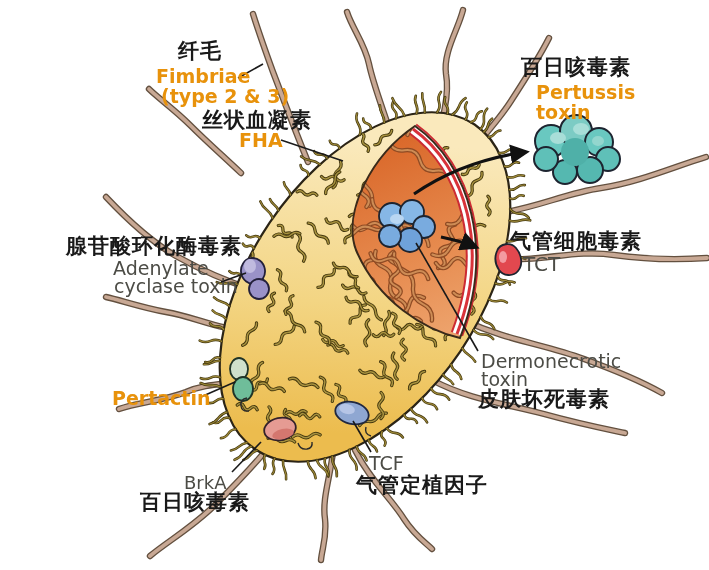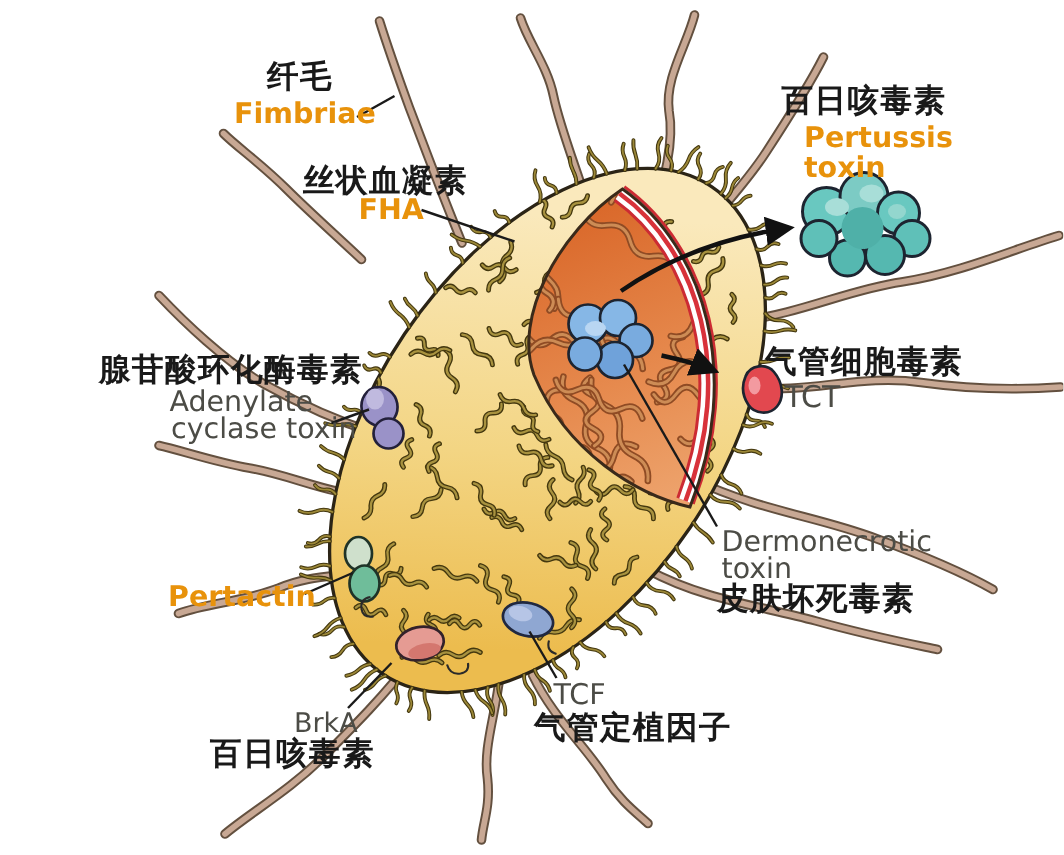--- a/index.html
+++ b/index.html
@@ -539,20 +539,21 @@
     <line x1="221" y1="282" x2="246" y2="273"></line>
     <line x1="203" y1="396" x2="235" y2="382"></line>
     <line x1="232" y1="472" x2="261" y2="442"></line>
     <line x1="371" y1="452" x2="353" y2="421"></line>
     <line x1="416" y1="243" x2="478" y2="351"></line>
   </g>
 </svg>
 
 <div class="lbl zh" style="left:178px;top:41px">纤毛</div>
 <div class="lbl en-o" style="left:156px;top:67px">Fimbriae</div>
+<div class="lbl en-o" style="left:161px;top:87px">(type 2 &amp; 3)</div>
 
 <div class="lbl zh" style="left:202px;top:110px">丝状血凝素</div>
 <div class="lbl en-o" style="left:239px;top:131px">FHA</div>
 
 <div class="lbl zh" style="left:521px;top:57px">百日咳毒素</div>
 <div class="lbl en-o" style="left:536px;top:83px">Pertussis</div>
 <div class="lbl en-o" style="left:536px;top:103px">toxin</div>
 
 <div class="lbl zh" style="left:66px;top:236px">腺苷酸环化酶毒素</div>
 <div class="lbl en-g" style="left:113px;top:259px">Adenylate</div>
@@ -560,19 +561,19 @@
 
 <div class="lbl zh" style="left:510px;top:231px">气管细胞毒素</div>
 <div class="lbl en-g" style="left:523px;top:254px;font-size:20px">TCT</div>
 
 <div class="lbl en-o" style="left:112px;top:389px">Pertactin</div>
 
 <div class="lbl en-g" style="left:481px;top:352px">Dermonecrotic</div>
 <div class="lbl en-g" style="left:481px;top:370px">toxin</div>
 <div class="lbl zh" style="left:478px;top:389px">皮肤坏死毒素</div>
 
-<div class="lbl en-g" style="left:196px;top:474px;font-size:18px">BrkA</div>
+<div class="lbl en-g" style="left:184px;top:474px;font-size:18px">BrkA</div>
 <div class="lbl zh" style="left:140px;top:492px">百日咳毒素</div>
 
 <div class="lbl en-g" style="left:369px;top:454px">TCF</div>
 <div class="lbl zh" style="left:356px;top:475px">气管定植因子</div>
 
 </div>
 
 </body></html>

